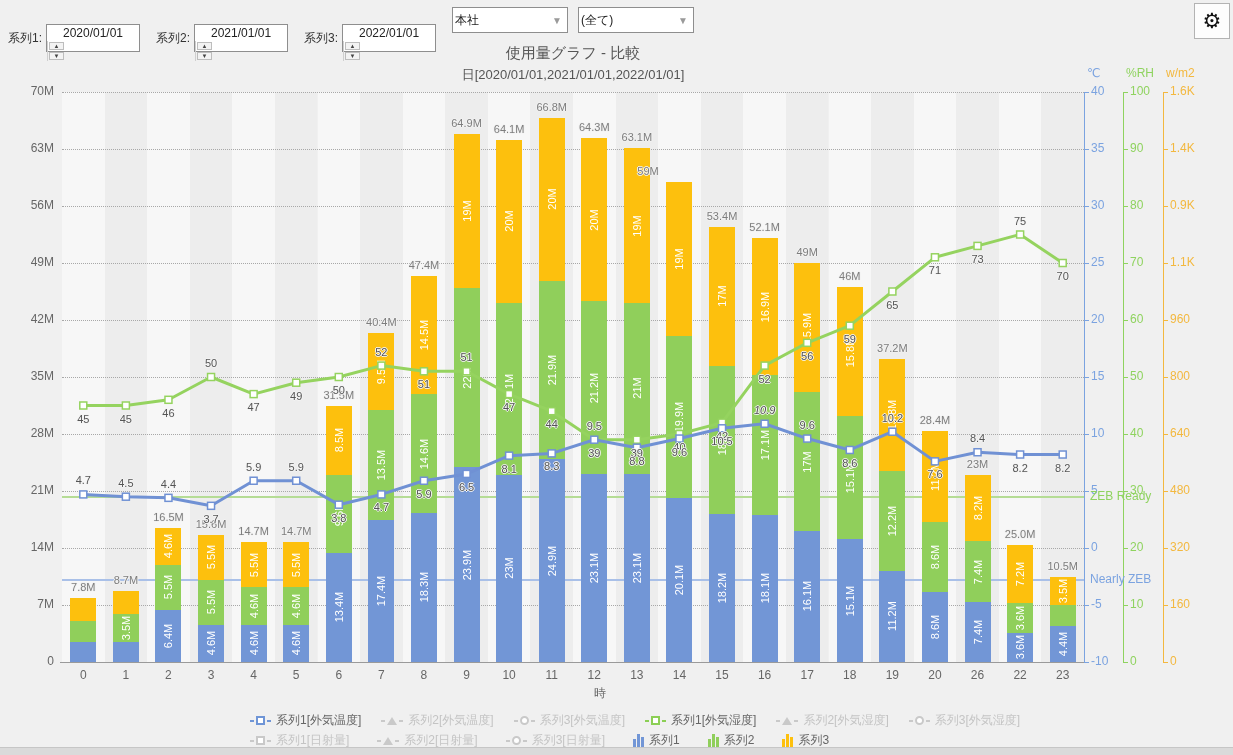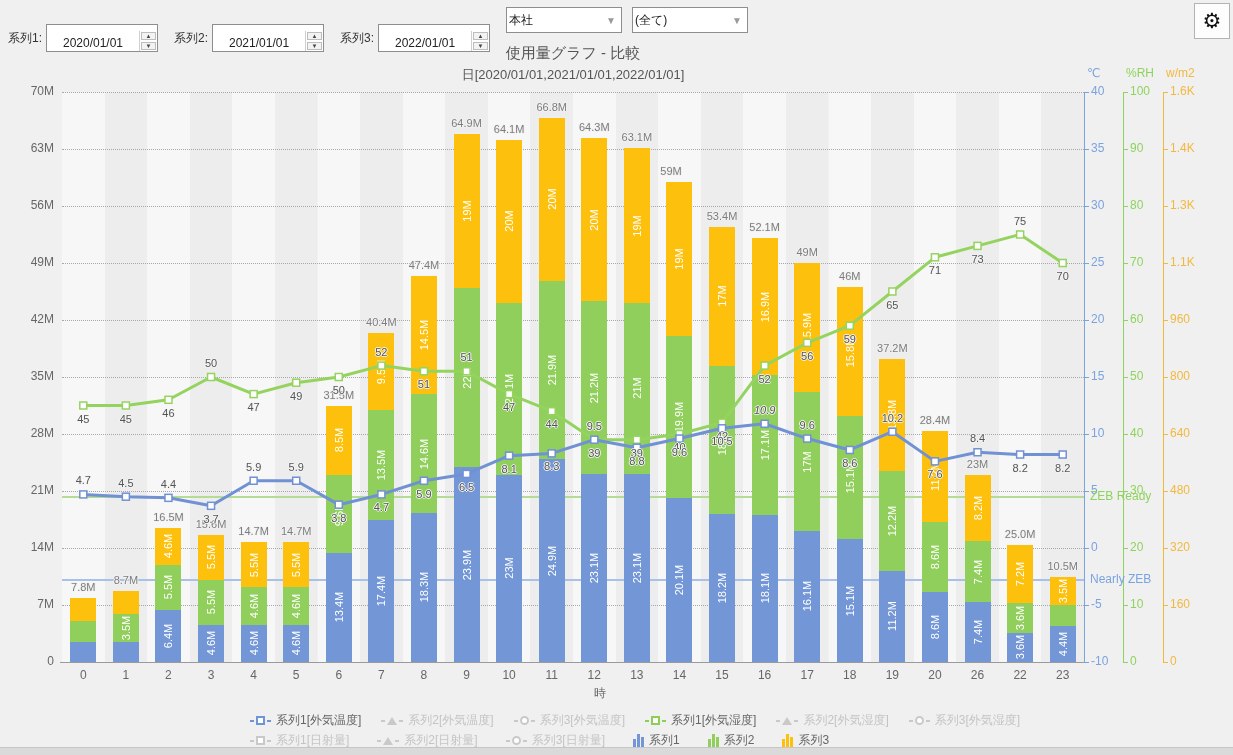--- a/index.html
+++ b/index.html
@@ -4,21 +4,21 @@
 <style>
   html,body{margin:0;padding:0;}
   body{width:1233px;height:755px;overflow:hidden;background:#f0f0f0;
        font-family:"Liberation Sans","DejaVu Sans",sans-serif;position:relative;}
   #chart{position:absolute;left:0;top:0;width:1233px;height:755px;}
 
   
   .toolbar{position:absolute;left:0;top:0;width:1233px;height:40px;display:flex;align-items:center;padding-left:8px;box-sizing:border-box;}
   .tgroup{display:flex;align-items:center;margin-right:16px;margin-top:36px;}
   .tlabel{font-size:12px;color:#333;margin-right:4px;white-space:nowrap;}
-  .datewrap{display:flex;align-items:flex-end;height:26px;border:1px solid #8e8e8e;background:#fff;}
+  .datewrap{display:flex;align-items:flex-start;height:26px;border:1px solid #8e8e8e;background:#fff;flex-direction:column;}
   .datebox{width:88px;border:none;outline:none;font-size:12px;text-align:center;font-family:inherit;color:#222;background:#fff;}
   .spin{display:flex;flex-direction:column;width:17px;border-left:1px solid #cfcfcf;}
   .spin .sbtn{flex:1;display:flex;align-items:center;justify-content:center;font-size:6px;color:#444;background:#f3f3f3;border:1px solid #bdbdbd;margin:1px;cursor:default;}
   .dropdown{display:flex;align-items:center;width:116px;height:26px;border:1px solid #8e8e8e;background:#fff;box-sizing:border-box;margin-right:10px;}
   .dropdown .val{flex:1;font-size:12px;color:#222;padding-left:2px;white-space:nowrap;overflow:hidden;}
   .dropdown .arrow{width:20px;text-align:center;color:#9a9a9a;font-size:10px;}
   .gearbtn{position:absolute;right:3px;top:3px;width:34px;height:34px;border:1px solid #b3b3b3;background:#fdfdfd;display:flex;align-items:center;justify-content:center;font-size:21px;color:#111;cursor:pointer;}
 
   
   .title{position:absolute;left:0;top:44px;width:1146px;text-align:center;font-size:15px;color:#555;}
@@ -222,21 +222,21 @@
     <div class="rtick" style="left: 1170px; top: 483px; color: rgb(243, 184, 63);">480</div>
     <div class="rtickmark" style="left: 1163px; top: 434px; width: 5px; background: rgb(243, 184, 63);"></div>
     <div class="rtick" style="left: 1170px; top: 426px; color: rgb(243, 184, 63);">640</div>
     <div class="rtickmark" style="left: 1163px; top: 377px; width: 5px; background: rgb(243, 184, 63);"></div>
     <div class="rtick" style="left: 1170px; top: 369px; color: rgb(243, 184, 63);">800</div>
     <div class="rtickmark" style="left: 1163px; top: 320px; width: 5px; background: rgb(243, 184, 63);"></div>
     <div class="rtick" style="left: 1170px; top: 312px; color: rgb(243, 184, 63);">960</div>
     <div class="rtickmark" style="left: 1163px; top: 263px; width: 5px; background: rgb(243, 184, 63);"></div>
     <div class="rtick" style="left: 1170px; top: 255px; color: rgb(243, 184, 63);">1.1K</div>
     <div class="rtickmark" style="left: 1163px; top: 206px; width: 5px; background: rgb(243, 184, 63);"></div>
-    <div class="rtick" style="left: 1170px; top: 198px; color: rgb(243, 184, 63);">1.3K</div>
+    <div class="rtick" style="left: 1170px; top: 198px; color: rgb(243, 184, 63);">0.9K</div>
     <div class="rtickmark" style="left: 1163px; top: 149px; width: 5px; background: rgb(243, 184, 63);"></div>
     <div class="rtick" style="left: 1170px; top: 141px; color: rgb(243, 184, 63);">1.4K</div>
     <div class="rtickmark" style="left: 1163px; top: 92px; width: 5px; background: rgb(243, 184, 63);"></div>
     <div class="rtick" style="left: 1170px; top: 84px; color: rgb(243, 184, 63);">1.6K</div>
     <div class="seg" style="left: 70.2917px; top: 641.643px; width: 26px; height: 20.3571px; background: rgb(114, 150, 214);"></div>
     <div class="seg" style="left: 70.2917px; top: 621.286px; width: 26px; height: 20.3571px; background: rgb(144, 207, 91);"></div>
     <div class="seg" style="left: 70.2917px; top: 598.486px; width: 26px; height: 22.8px; background: rgb(253, 192, 13);"></div>
     <div class="total" style="left: 53.2917px; top: 581.486px;">7.8M</div>
     <div class="xlab" style="left: 63.2917px; top: 668px;">0</div>
     <div class="seg" style="left: 112.875px; top: 642.457px; width: 26px; height: 19.5429px; background: rgb(114, 150, 214);"></div>
@@ -380,21 +380,21 @@
     <div class="xlab" style="left: 616.875px; top: 668px;">13</div>
     <div class="seg" style="left: 666.458px; top: 498.329px; width: 26px; height: 163.671px; background: rgb(114, 150, 214);">
       <div class="seglab">20.1M</div>
     </div>
     <div class="seg" style="left: 666.458px; top: 336.286px; width: 26px; height: 162.043px; background: rgb(144, 207, 91);">
       <div class="seglab">19.9M</div>
     </div>
     <div class="seg" style="left: 666.458px; top: 181.571px; width: 26px; height: 154.714px; background: rgb(253, 192, 13);">
       <div class="seglab">19M</div>
     </div>
-    <div class="total" style="left: 641px; top: 164.571px;">59M</div>
+    <div class="total" style="left: 618px; top: 164.571px;">59M</div>
     <div class="xlab" style="left: 659.458px; top: 668px;">14</div>
     <div class="seg" style="left: 709.042px; top: 513.8px; width: 26px; height: 148.2px; background: rgb(114, 150, 214);">
       <div class="seglab">18.2M</div>
     </div>
     <div class="seg" style="left: 709.042px; top: 365.6px; width: 26px; height: 148.2px; background: rgb(144, 207, 91);">
       <div class="seglab">18.2M</div>
     </div>
     <div class="seg" style="left: 709.042px; top: 227.171px; width: 26px; height: 138.429px; background: rgb(253, 192, 13);">
       <div class="seglab">17M</div>
     </div>

